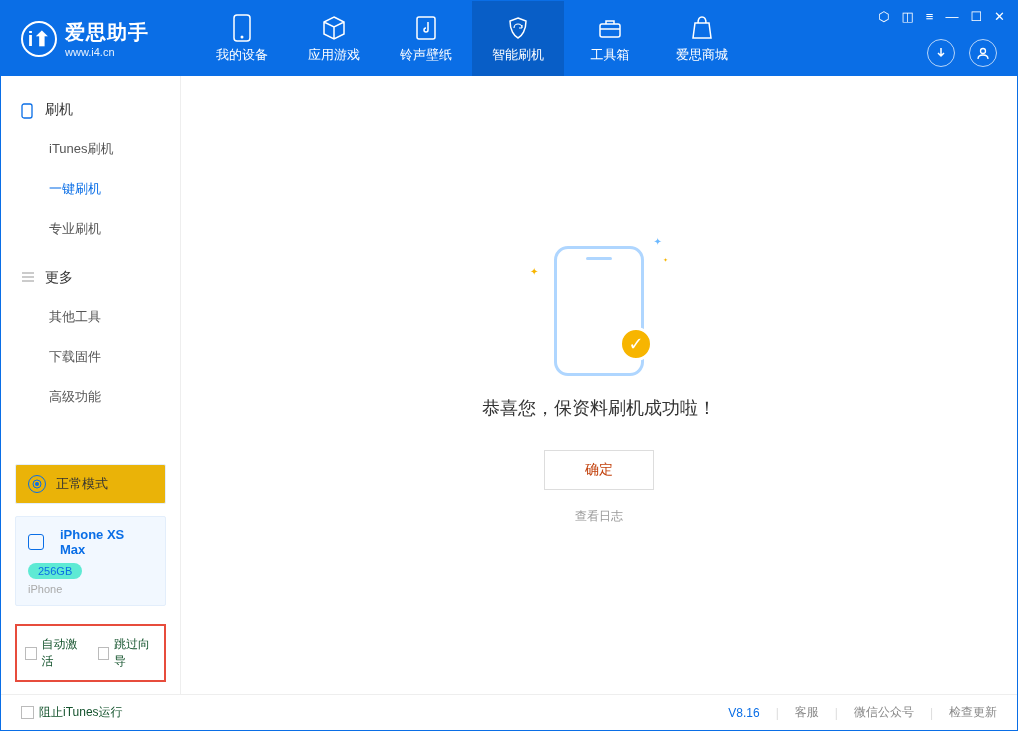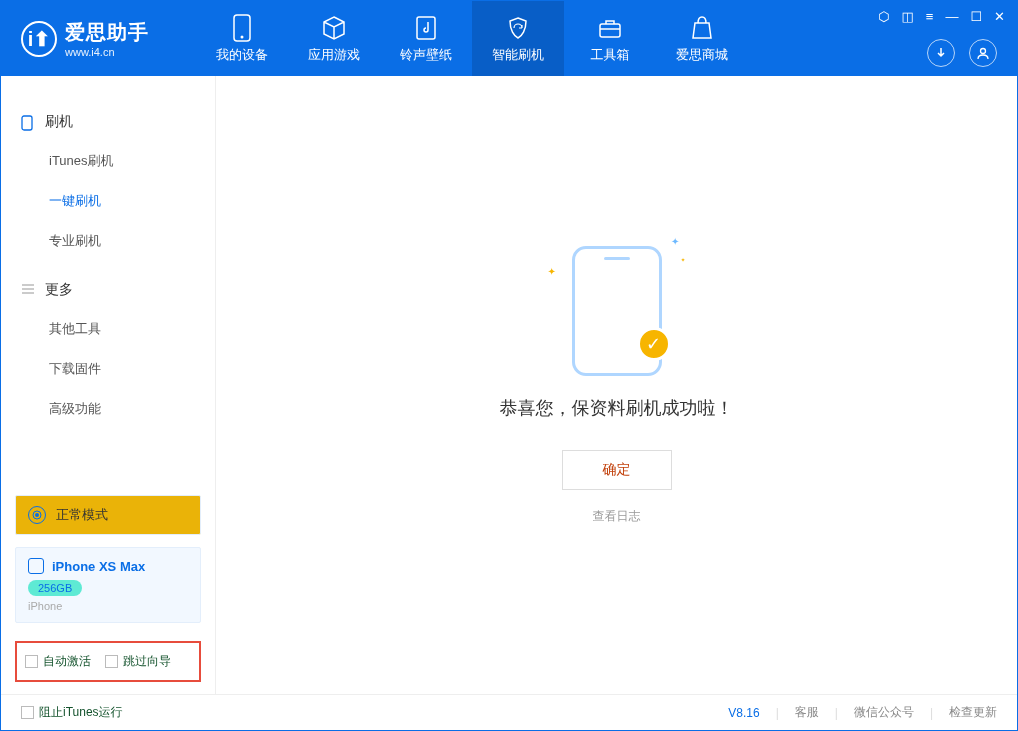--- a/index.html
+++ b/index.html
@@ -12,32 +12,32 @@
 .logo-sub { font-size: 11px; opacity: 0.9; }
 .tabs { display: flex; height: 100%; }
 .tab { width: 92px; display: flex; flex-direction: column; align-items: center; justify-content: center; cursor: pointer; font-size: 13px; }
 .tab.active { background: #085ec7; }
 .tab-icon { width: 28px; height: 28px; margin-bottom: 4px; display: flex; align-items: center; justify-content: center; }
 .window-controls { position: absolute; top: 8px; right: 12px; display: flex; gap: 12px; font-size: 13px; }
 .window-controls span { cursor: pointer; }
 .header-icons { position: absolute; right: 20px; top: 38px; display: flex; gap: 14px; }
 .hcircle { width: 28px; height: 28px; border: 1.5px solid rgba(255,255,255,0.7); border-radius: 50%; display: flex; align-items: center; justify-content: center; cursor: pointer; }
 .body-area { display: flex; height: 618px; }
-.sidebar { width: 215px; border-right: 1px solid #eee; padding-top: 27px; display: flex; flex-direction: column; justify-content: center; }
+.sidebar { width: 180px; border-right: 1px solid #eee; padding-top: 15px; display: flex; flex-direction: column; justify-content: center; }
 .side-section { margin-bottom: 10px; }
 .side-header { display: flex; align-items: center; padding: 10px 20px; font-size: 14px; color: #333; font-weight: 500; }
 .side-header-icon { width: 14px; height: 14px; margin-right: 10px; }
 .side-item { padding: 11px 20px 11px 48px; font-size: 13px; color: #555; cursor: pointer; }
 .side-item.active { color: #0a6ee6; }
 .side-spacer { flex: 1; }
 .device-box { margin: 6px 14px; border: 1px solid #e3eefb; background: #eab308; border-radius: 2px; padding: 10px 12px; font-size: 13px; display: flex; align-items: center; }
 .device-box.mode { color: #333; }
 .device-box .dicon { width: 18px; height: 18px; margin-right: 10px; border: 1.5px solid #0a6ee6; border-radius: 50%; display: flex; align-items: center; justify-content: center; }
 .device-info { margin: 6px 14px 10px 14px; border: 1px solid #e3eefb; background: #f2f8ff; border-radius: 2px; padding: 10px 12px; font-size: 13px; }
-.device-name { color: #0a6ee6; font-weight: 600; display: flex; align-items: center; }
+.device-name { color: #0a6ee6; font-weight: 600; display: flex; align-items: center; gap: 8px; }
 .device-name-icon { width: 16px; height: 16px; border: 1.5px solid #0a6ee6; border-radius: 3px; margin-right: 8px; }
 .device-capacity { display: inline-block; background: #5eead4; color: #0a6ee6; padding: 2px 10px; border-radius: 10px; font-size: 11px; margin-top: 6px; }
 .device-type { color: #aaa; font-size: 11px; margin-top: 4px; }
 .checkbox-row { margin: 8px 14px 12px 14px; border: 2px solid #e74c3c; padding: 10px 8px; display: flex; gap: 14px; }
 .chk { display: flex; align-items: center; font-size: 12px; color: #14532d; cursor: pointer; }
 .chk-box { width: 13px; height: 13px; border: 1px solid #bbb; margin-right: 5px; }
 .main { flex: 1; display: flex; flex-direction: column; align-items: center; justify-content: center; }
 .phone-illustration { width: 90px; height: 130px; border: 3px solid #afd6ff; border-radius: 14px; position: relative; background: #fff; margin-bottom: 20px; }
 .phone-badge { position: absolute; right: -12px; bottom: 12px; width: 34px; height: 34px; background: #f7b500; border-radius: 50%; display: flex; align-items: center; justify-content: center; color: #fff; font-size: 18px; border: 3px solid #fff; }
 .sparkle { position: absolute; color: #f7b500; font-size: 10px; }

